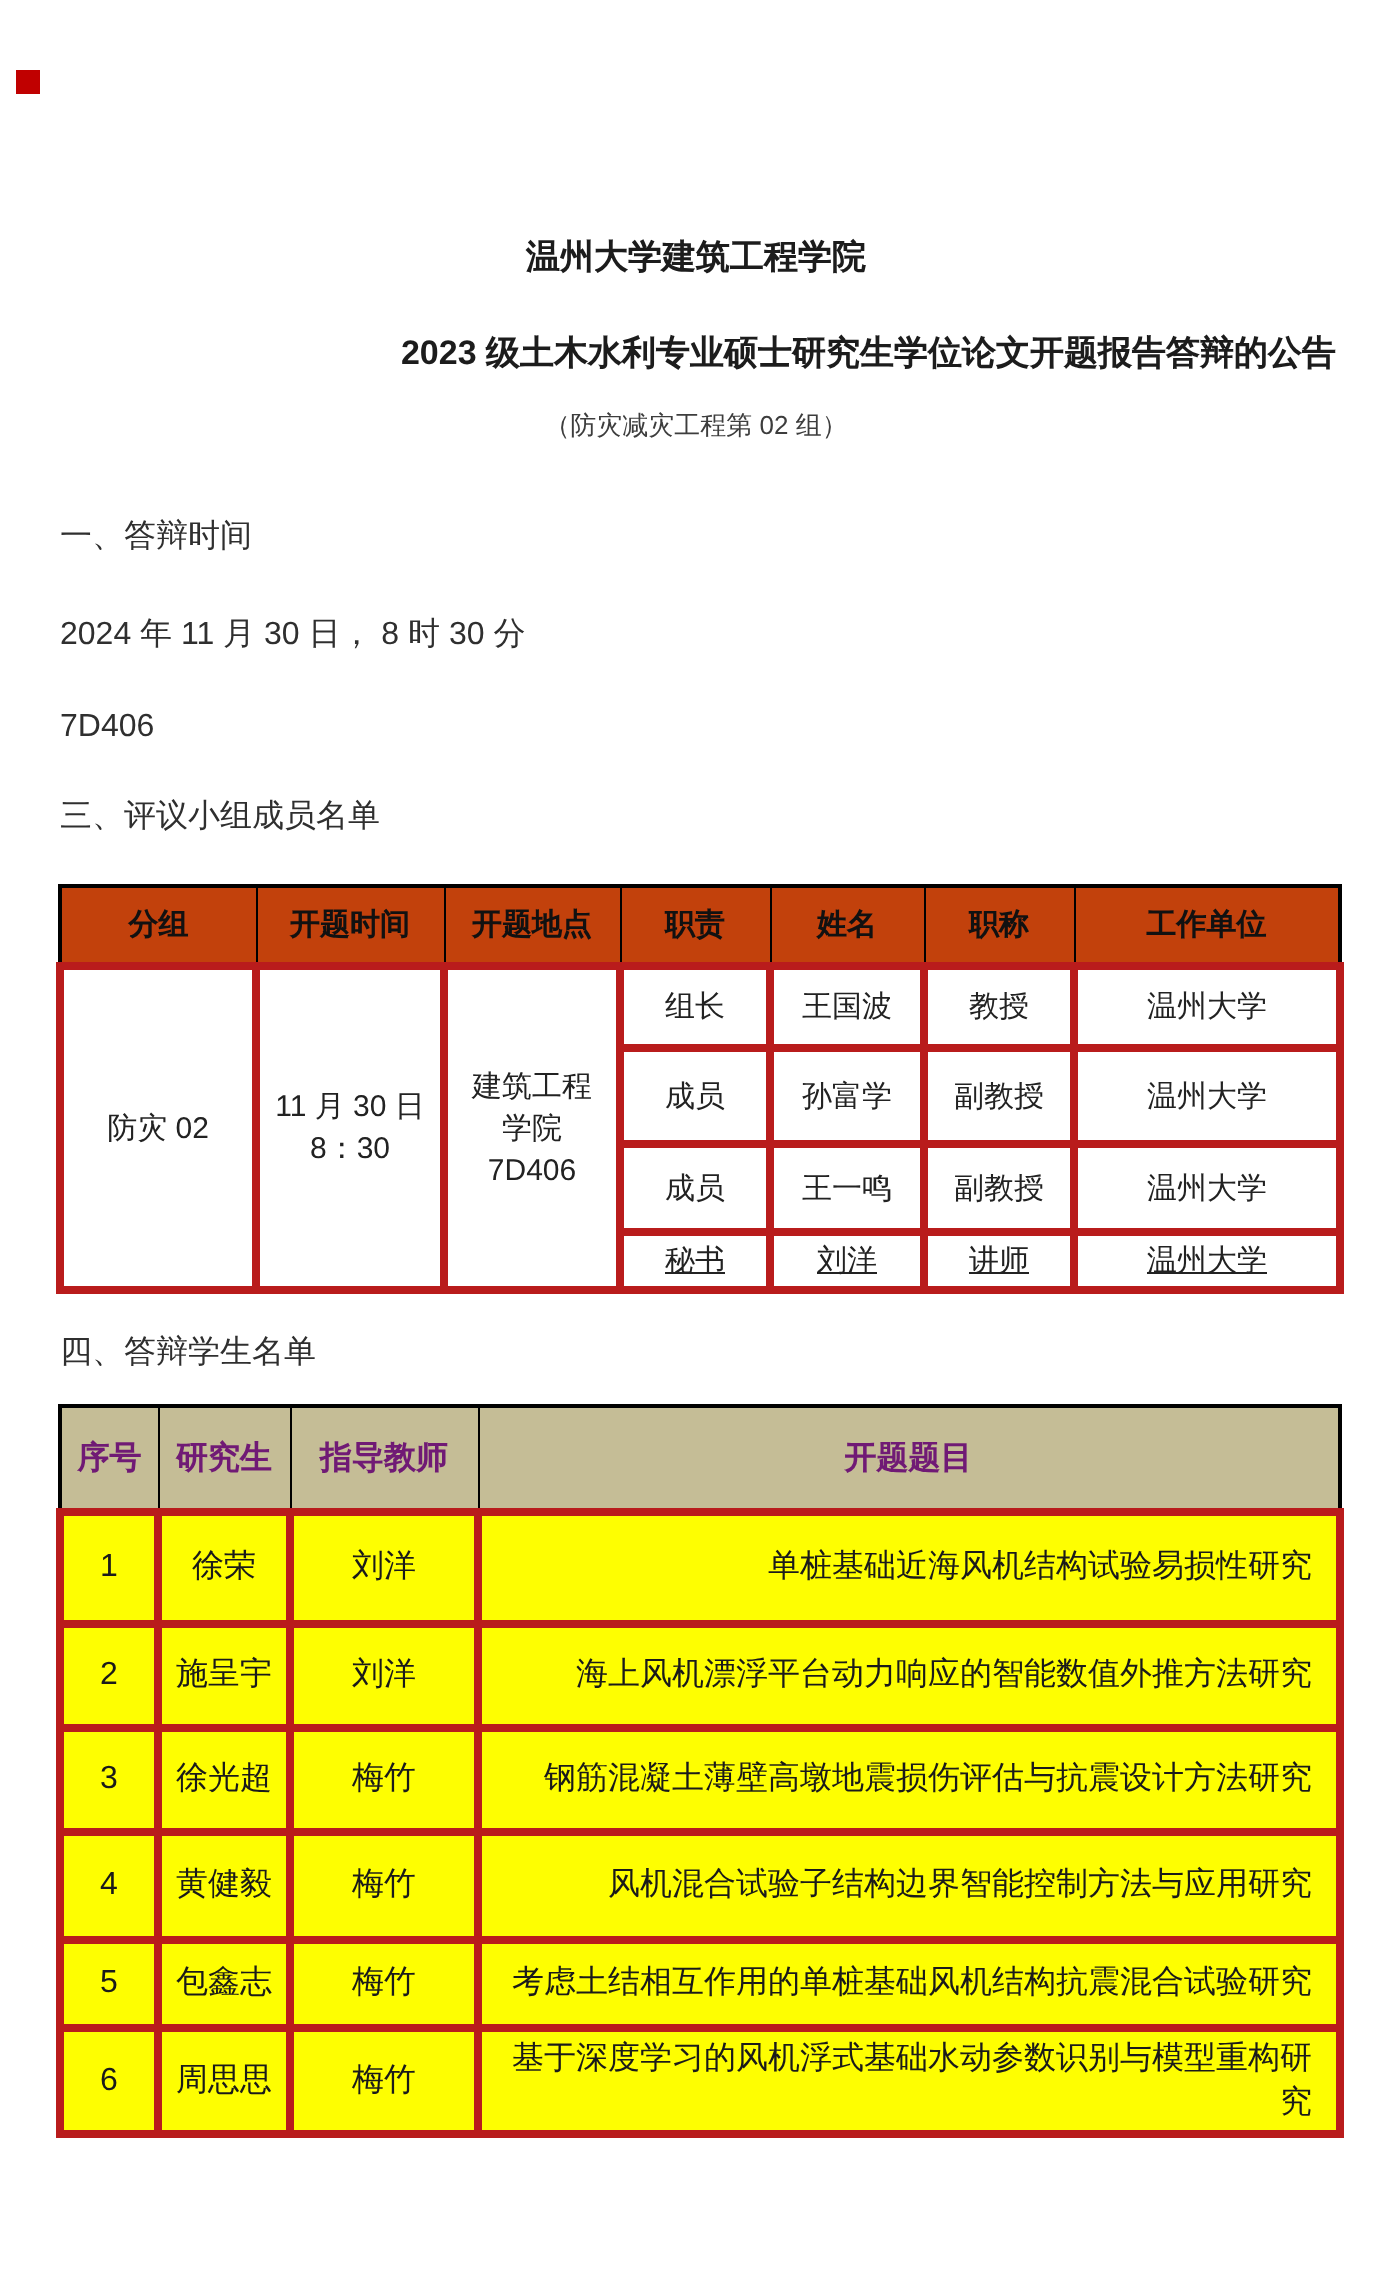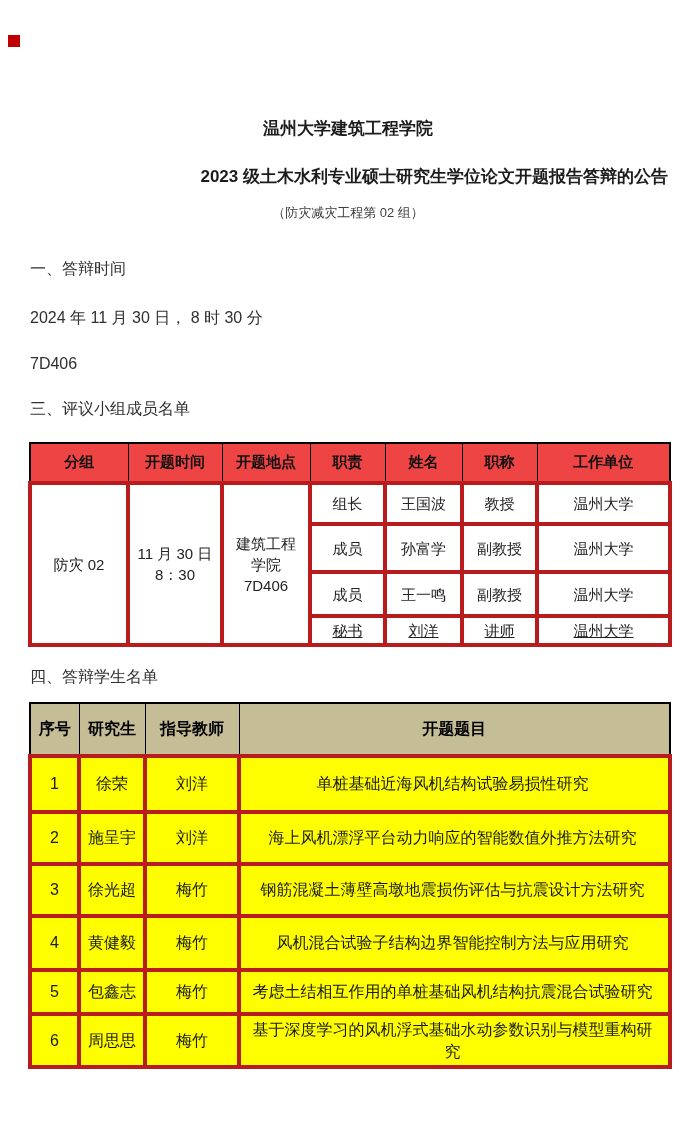--- a/index.html
+++ b/index.html
@@ -53,55 +53,55 @@
     width: 640px;
   }
   td, th {
     border: 4px solid #b91c1c;
     text-align: center;
     vertical-align: middle;
     overflow: hidden;
   }
   .committee-table { margin-top: 22px; border: 2px solid #000; }
   .committee-table th {
-    background: #ef4444;
+    background: #c2410c;
     font-size: 15px; font-weight: bold; color: #111;
     height: 40px;
     border: 1px solid #000;
   }
   .committee-table td {
     font-size: 15px; color: #222;
     line-height: 21px;
   }
   .committee-table tr.c-row-1 td { height: 41px; }
   .committee-table tr.c-row-2 td { height: 48px; }
   .committee-table tr.c-row-3 td { height: 44px; }
   .committee-table tr.c-row-4 td { height: 29px; text-decoration: underline; }
   .cell-line { display: block; }
 
   .students-table { margin-top: 14px; border: 2px solid #000; }
   .students-table th {
     background: #c5bd96;
-    font-size: 16px; font-weight: bold; color: #000000;
+    font-size: 16px; font-weight: bold; color: #701a75;
     height: 53px;
     border: 1px solid #000;
   }
   .students-table td {
     background: #fefe01;
     font-size: 16px; color: #1a1a1a;
     line-height: 22px;
   }
   .students-table tr.s-row-1 td { height: 56px; }
   .students-table tr.s-row-2 td { height: 52px; }
   .students-table tr.s-row-3 td { height: 52px; }
   .students-table tr.s-row-4 td { height: 54px; }
   .students-table tr.s-row-5 td { height: 44px; }
   .students-table tr.s-row-6 td { height: 53px; }
   .topic-cell {
-    text-align: center;
+    text-align: right;
     padding-left: 8px; padding-right: 12px;
     word-break: break-all;
   }
 </style>
 </head>
 <body>
 
 <div class="red-marker"></div>
 
 <div class="doc">

